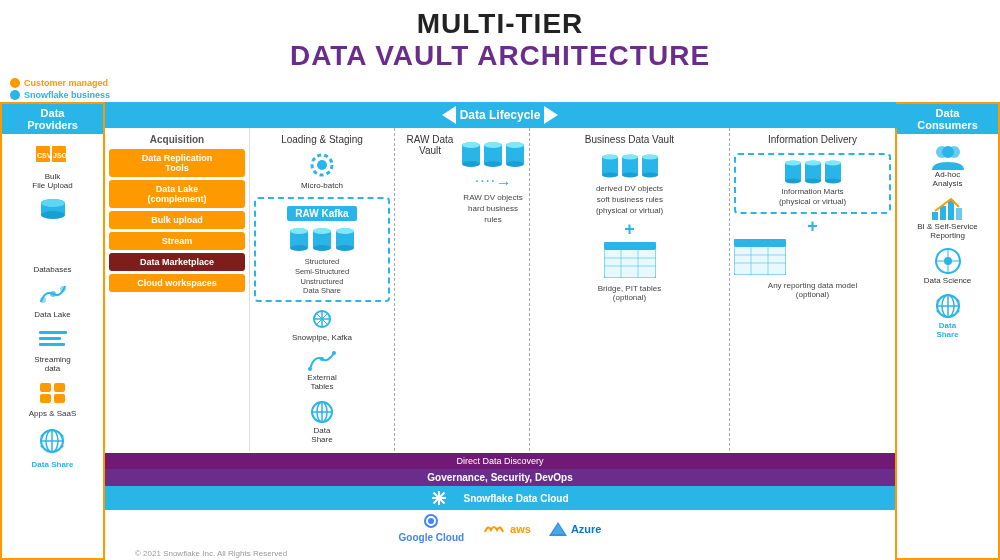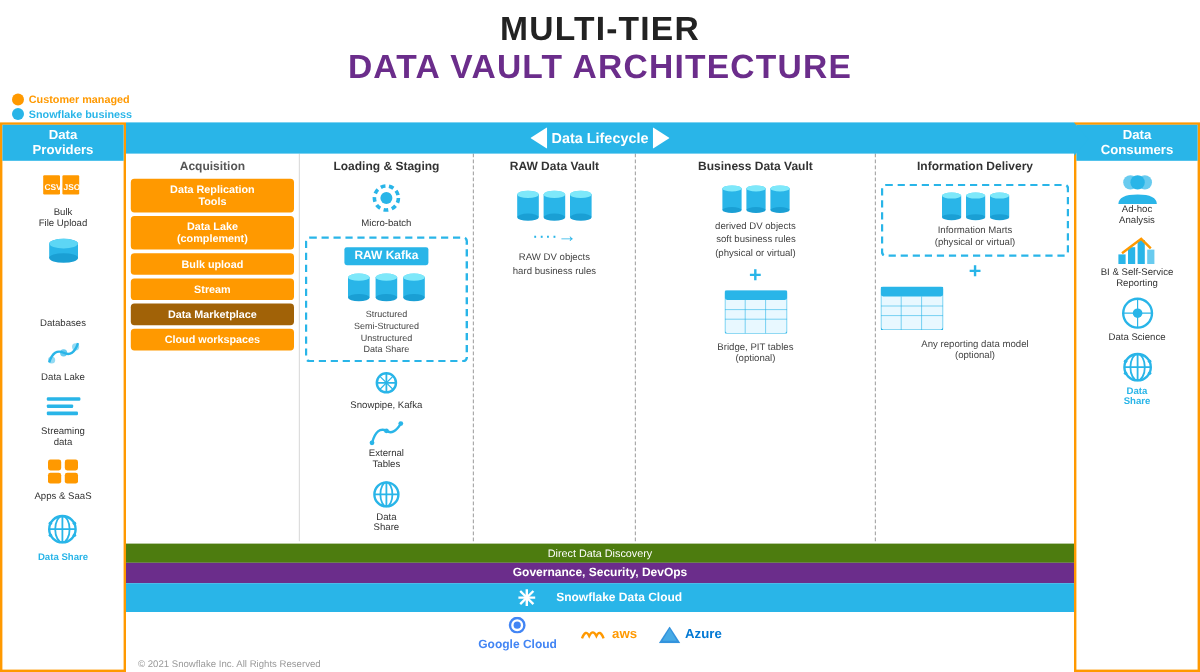--- a/index.html
+++ b/index.html
@@ -209,40 +209,40 @@
     .acq-tool {
       background: #f90;
       color: #fff;
       text-align: center;
       font-size: 9px;
       font-weight: bold;
       padding: 4px 6px;
       border-radius: 3px;
     }
     .acq-tool.blue-tool {
-      background: #a16207;
+      background: #7f1d1d;
     }
 
     
     .loading-col {
       width: 145px;
       background: #fff;
       border-right: 1px dashed #aaa;
       display: flex;
       flex-direction: column;
       padding: 4px;
     }
 
     
     .raw-col {
       width: 135px;
       background: #fff;
       border-right: 1px dashed #aaa;
       display: flex;
-      flex-direction: column;
+      flex-direction: row;
       padding: 4px;
     }
 
     
     .business-col {
       flex: 1;
       background: #fff;
       border-right: 1px dashed #aaa;
       display: flex;
       flex-direction: column;
@@ -254,21 +254,21 @@
       width: 165px;
       background: #fff;
       display: flex;
       flex-direction: column;
       padding: 4px;
     }
 
     .phase-header {
       text-align: center;
       font-size: 10px;
-      font-weight: bold;
+      font-weight: normal;
       color: #333;
       padding: 2px 0 4px;
     }
 
     .stage-item {
       display: flex;
       flex-direction: column;
       align-items: center;
       font-size: 8px;
       color: #333;
@@ -281,21 +281,21 @@
       color: #fff;
       font-weight: bold;
       font-size: 10px;
       text-align: center;
       padding: 2px 8px;
       border-radius: 2px;
       margin: 2px auto;
       display: inline-block;
     }
     .direct-discovery-bar {
-      background: #4d7c0f;
+      background: #701a75;
       color: #fff;
       font-size: 9px;
       text-align: center;
       padding: 3px 0;
       margin: 2px 0 0;
     }
     .governance-bar {
       background: #6b2d8b;
       color: #fff;
       font-size: 10px;
@@ -325,20 +325,21 @@
     }
     .cloud-logo.google { color: #4285f4; flex-direction: column; }
     .cloud-logo.aws { color: #f90; }
     .cloud-logo.azure { color: #0078d4; }
 
     .copyright {
       font-size: 8px;
       color: #999;
       text-align: left;
       padding: 2px 10px;
+      margin-left: 20px;
     }
 
     
     .plus-sign {
       font-size: 18px;
       color: #29b5e8;
       font-weight: bold;
       text-align: center;
     }
 

